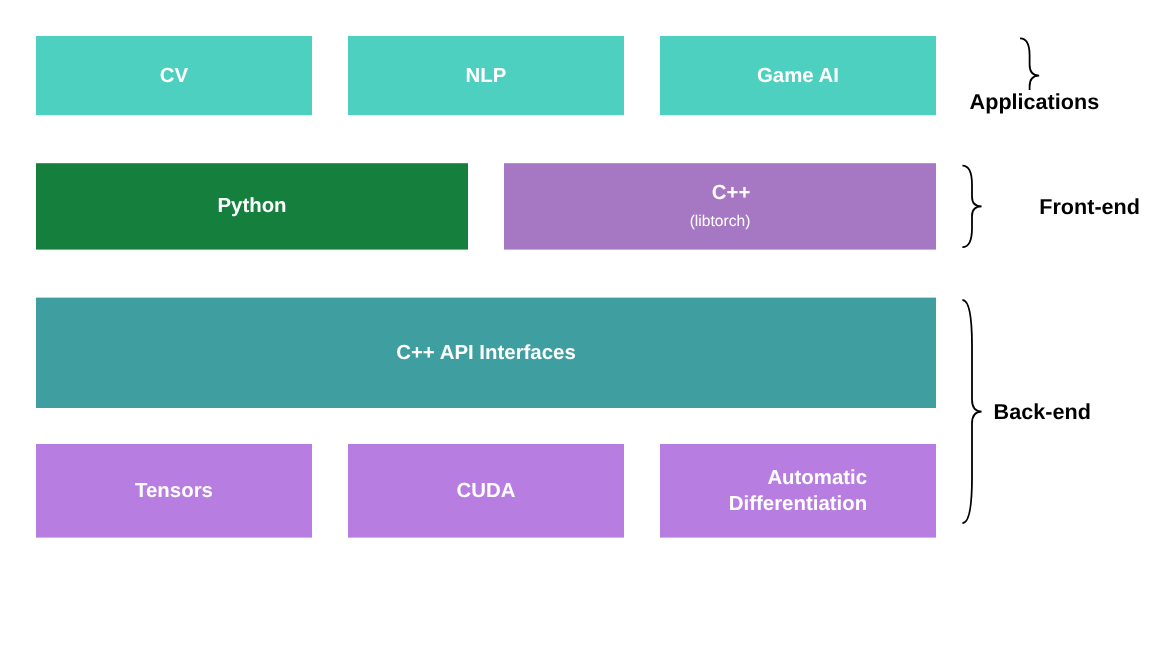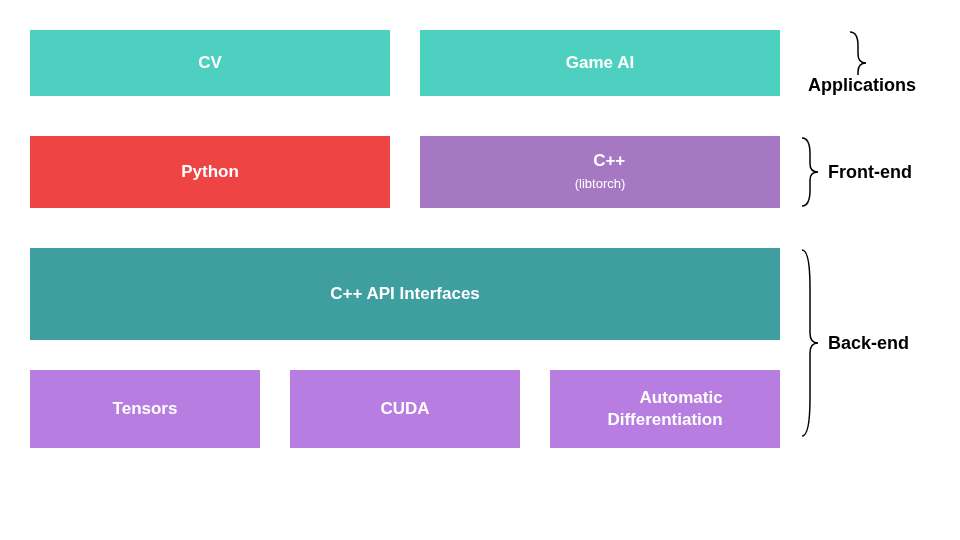--- a/index.html
+++ b/index.html
@@ -26,21 +26,21 @@
     display: flex;
     align-items: center;
     justify-content: center;
     color: #fff;
     font-weight: bold;
     font-size: 17px;
     text-align: right;
     line-height: 1.3;
   }
   .teal { background: #4ed0c1; }
-  .blue { background: #ef4444; }
+  .blue { background: #15803d; }
   .purple { background: #a678c4; }
   .dkteal { background: #3f9ea0; }
   .lpurple { background: #b77de0; }
 
   .r1 .box { flex: 1; height: 66px; }
   .r2 .box { flex: 1; height: 72px; }
   .r3 .box { flex: 1; height: 92px; }
   .r4 .box { flex: 1; height: 78px; }
 
   .labels {
@@ -68,20 +68,21 @@
   }
   .sub { font-weight: normal; font-size: 13px; }
 </style>
 </head>
 <body>
 
 <div class="diagram">
 
   <div class="row r1">
     <div class="box teal">CV</div>
+    <div class="box teal">NLP</div>
     <div class="box teal">Game AI</div>
   </div>
 
   <div class="row r2">
     <div class="box blue">Python</div>
     <div class="box purple">
       <div>
         <span>C++</span><br>
         <span class="sub">(libtorch)</span>
       </div>
@@ -103,21 +104,21 @@
 
 <div class="labels">
 
   <div class="lbl-group" style="top:0; height:66px;flex-direction:column;">
     <svg width="20" height="66">
       <path class="brace" d="M2,2 Q10,2 10,16 L10,24 Q10,33 18,33 Q10,33 10,42 L10,50 Q10,64 2,64"></path>
     </svg>
     <span class="lbl-text">Applications</span>
   </div>
 
-  <div class="lbl-group" style="top:106px; height:72px;">
+  <div class="lbl-group" style="top:106px; height:72px;gap:38px;">
     <svg width="20" height="72">
       <path class="brace" d="M2,2 Q10,2 10,18 L10,28 Q10,36 18,36 Q10,36 10,44 L10,54 Q10,70 2,70"></path>
     </svg>
     <span class="lbl-text">Front-end</span>
   </div>
 
   <div class="lbl-group" style="top:218px; height:190px;">
     <svg width="20" height="190">
       <path class="brace" d="M2,2 Q10,2 10,40 L10,85 Q10,95 18,95 Q10,95 10,105 L10,150 Q10,188 2,188"></path>
     </svg>

